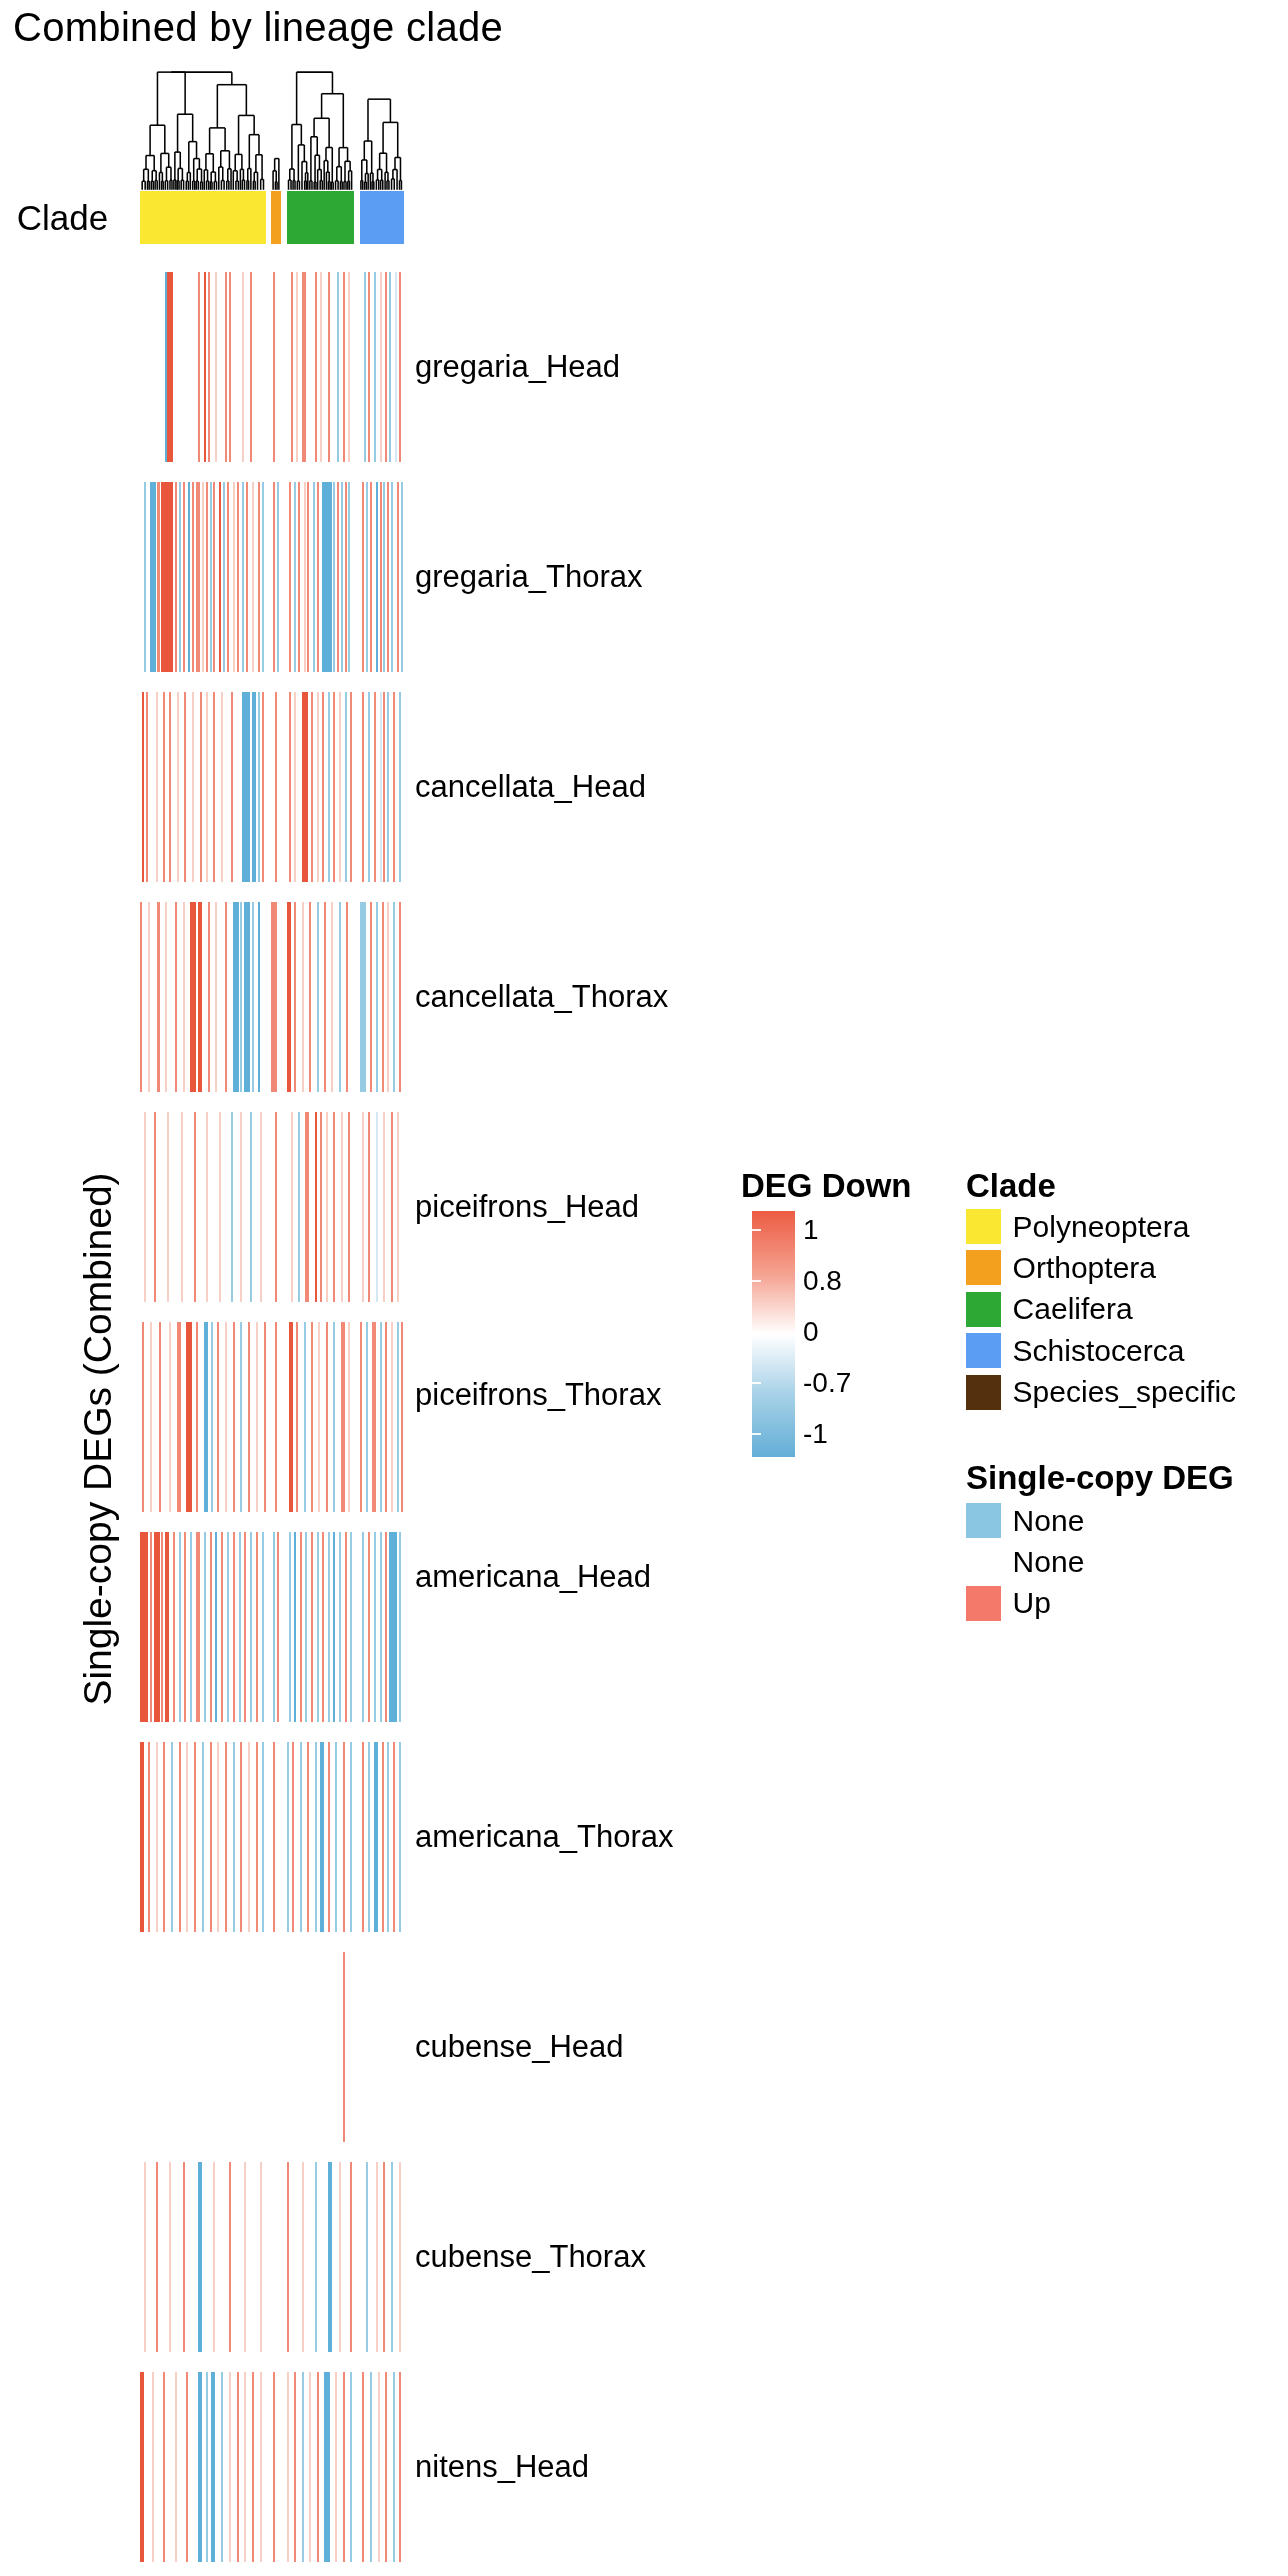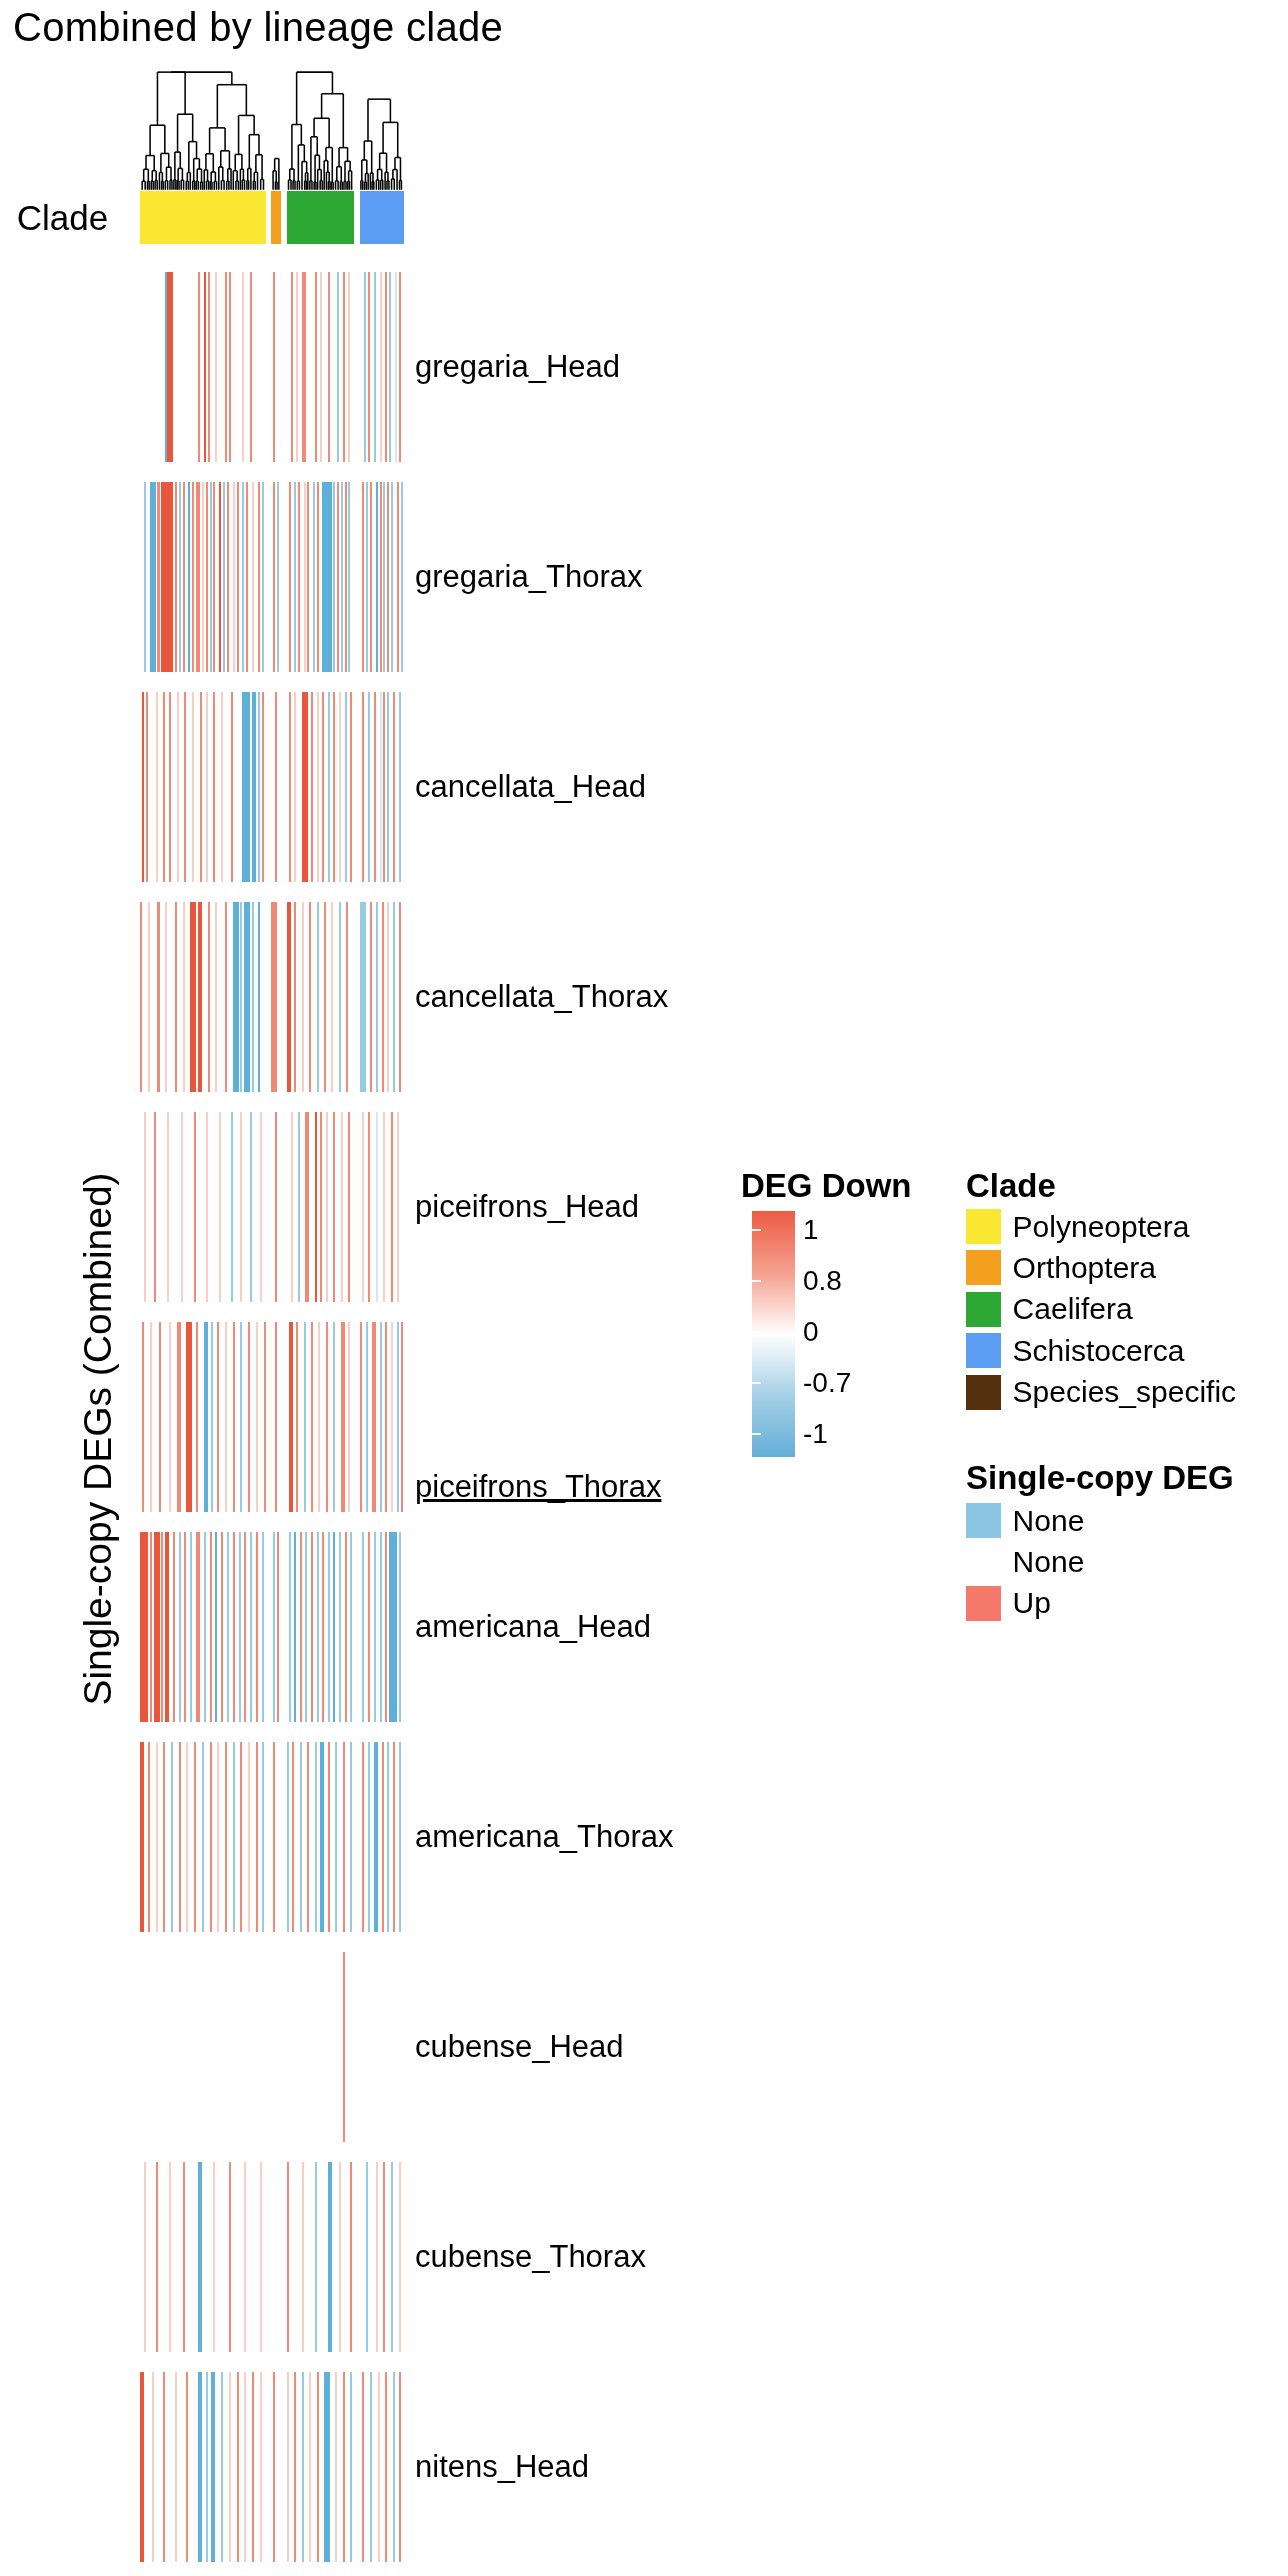--- a/index.html
+++ b/index.html
@@ -594,21 +594,21 @@
       <div class="cell" style="left: 208px; width: 2.1px; background: rgb(247, 207, 197);"></div>
       <div class="cell" style="left: 220px; width: 2.2px; background: rgb(240, 138, 118);"></div>
       <div class="cell" style="left: 226px; width: 2.2px; background: rgb(150, 203, 228);"></div>
       <div class="cell" style="left: 232px; width: 4.2px; background: rgb(240, 138, 118);"></div>
       <div class="cell" style="left: 240px; width: 2.2px; background: rgb(150, 203, 228);"></div>
       <div class="cell" style="left: 245px; width: 2.2px; background: rgb(240, 138, 118);"></div>
       <div class="cell" style="left: 251px; width: 2.2px; background: rgb(247, 207, 197);"></div>
       <div class="cell" style="left: 257px; width: 2.2px; background: rgb(150, 203, 228);"></div>
       <div class="cell" style="left: 261px; width: 2.2px; background: rgb(240, 138, 118);"></div>
     </div>
-    <div class="row-label" style="top: 1392px; text-decoration: underline;">piceifrons_Thorax</div>
+    <div class="row-label" style="top: 1300px;">piceifrons_Thorax</div>
     <div class="strip" style="top: 1532px; height: 190px;">
       <div class="cell" style="left: 0px; width: 8px; background: rgb(232, 86, 60);"></div>
       <div class="cell" style="left: 9.7px; width: 2.2px; background: rgb(240, 138, 118);"></div>
       <div class="cell" style="left: 13.5px; width: 6px; background: rgb(232, 86, 60);"></div>
       <div class="cell" style="left: 21px; width: 2.2px; background: rgb(240, 138, 118);"></div>
       <div class="cell" style="left: 25px; width: 4.1px; background: rgb(232, 86, 60);"></div>
       <div class="cell" style="left: 33px; width: 2.2px; background: rgb(240, 138, 118);"></div>
       <div class="cell" style="left: 39px; width: 2.2px; background: rgb(150, 203, 228);"></div>
       <div class="cell" style="left: 44px; width: 2.2px; background: rgb(240, 138, 118);"></div>
       <div class="cell" style="left: 50px; width: 2.2px; background: rgb(150, 203, 228);"></div>
@@ -639,21 +639,21 @@
       <div class="cell" style="left: 205px; width: 2.1px; background: rgb(240, 138, 118);"></div>
       <div class="cell" style="left: 210px; width: 2.1px; background: rgb(150, 203, 228);"></div>
       <div class="cell" style="left: 222px; width: 2.2px; background: rgb(150, 203, 228);"></div>
       <div class="cell" style="left: 228px; width: 2.2px; background: rgb(240, 138, 118);"></div>
       <div class="cell" style="left: 234px; width: 2.2px; background: rgb(150, 203, 228);"></div>
       <div class="cell" style="left: 240px; width: 2.2px; background: rgb(150, 203, 228);"></div>
       <div class="cell" style="left: 245px; width: 2.2px; background: rgb(240, 138, 118);"></div>
       <div class="cell" style="left: 249px; width: 8.2px; background: rgb(95, 176, 217);"></div>
       <div class="cell" style="left: 259px; width: 2.2px; background: rgb(150, 203, 228);"></div>
     </div>
-    <div class="row-label" style="top: 1532px;">americana_Head</div>
+    <div class="row-label" style="top: 1482px;">americana_Head</div>
     <div class="strip" style="top: 1742px; height: 190px;">
       <div class="cell" style="left: 0px; width: 4.1px; background: rgb(232, 86, 60);"></div>
       <div class="cell" style="left: 7.7px; width: 2.2px; background: rgb(240, 138, 118);"></div>
       <div class="cell" style="left: 15.5px; width: 2.2px; background: rgb(247, 207, 197);"></div>
       <div class="cell" style="left: 23px; width: 2.2px; background: rgb(240, 138, 118);"></div>
       <div class="cell" style="left: 31px; width: 2.2px; background: rgb(150, 203, 228);"></div>
       <div class="cell" style="left: 39px; width: 2.2px; background: rgb(240, 138, 118);"></div>
       <div class="cell" style="left: 46px; width: 2.2px; background: rgb(247, 207, 197);"></div>
       <div class="cell" style="left: 54px; width: 2.2px; background: rgb(240, 138, 118);"></div>
       <div class="cell" style="left: 62px; width: 2.2px; background: rgb(150, 203, 228);"></div>

